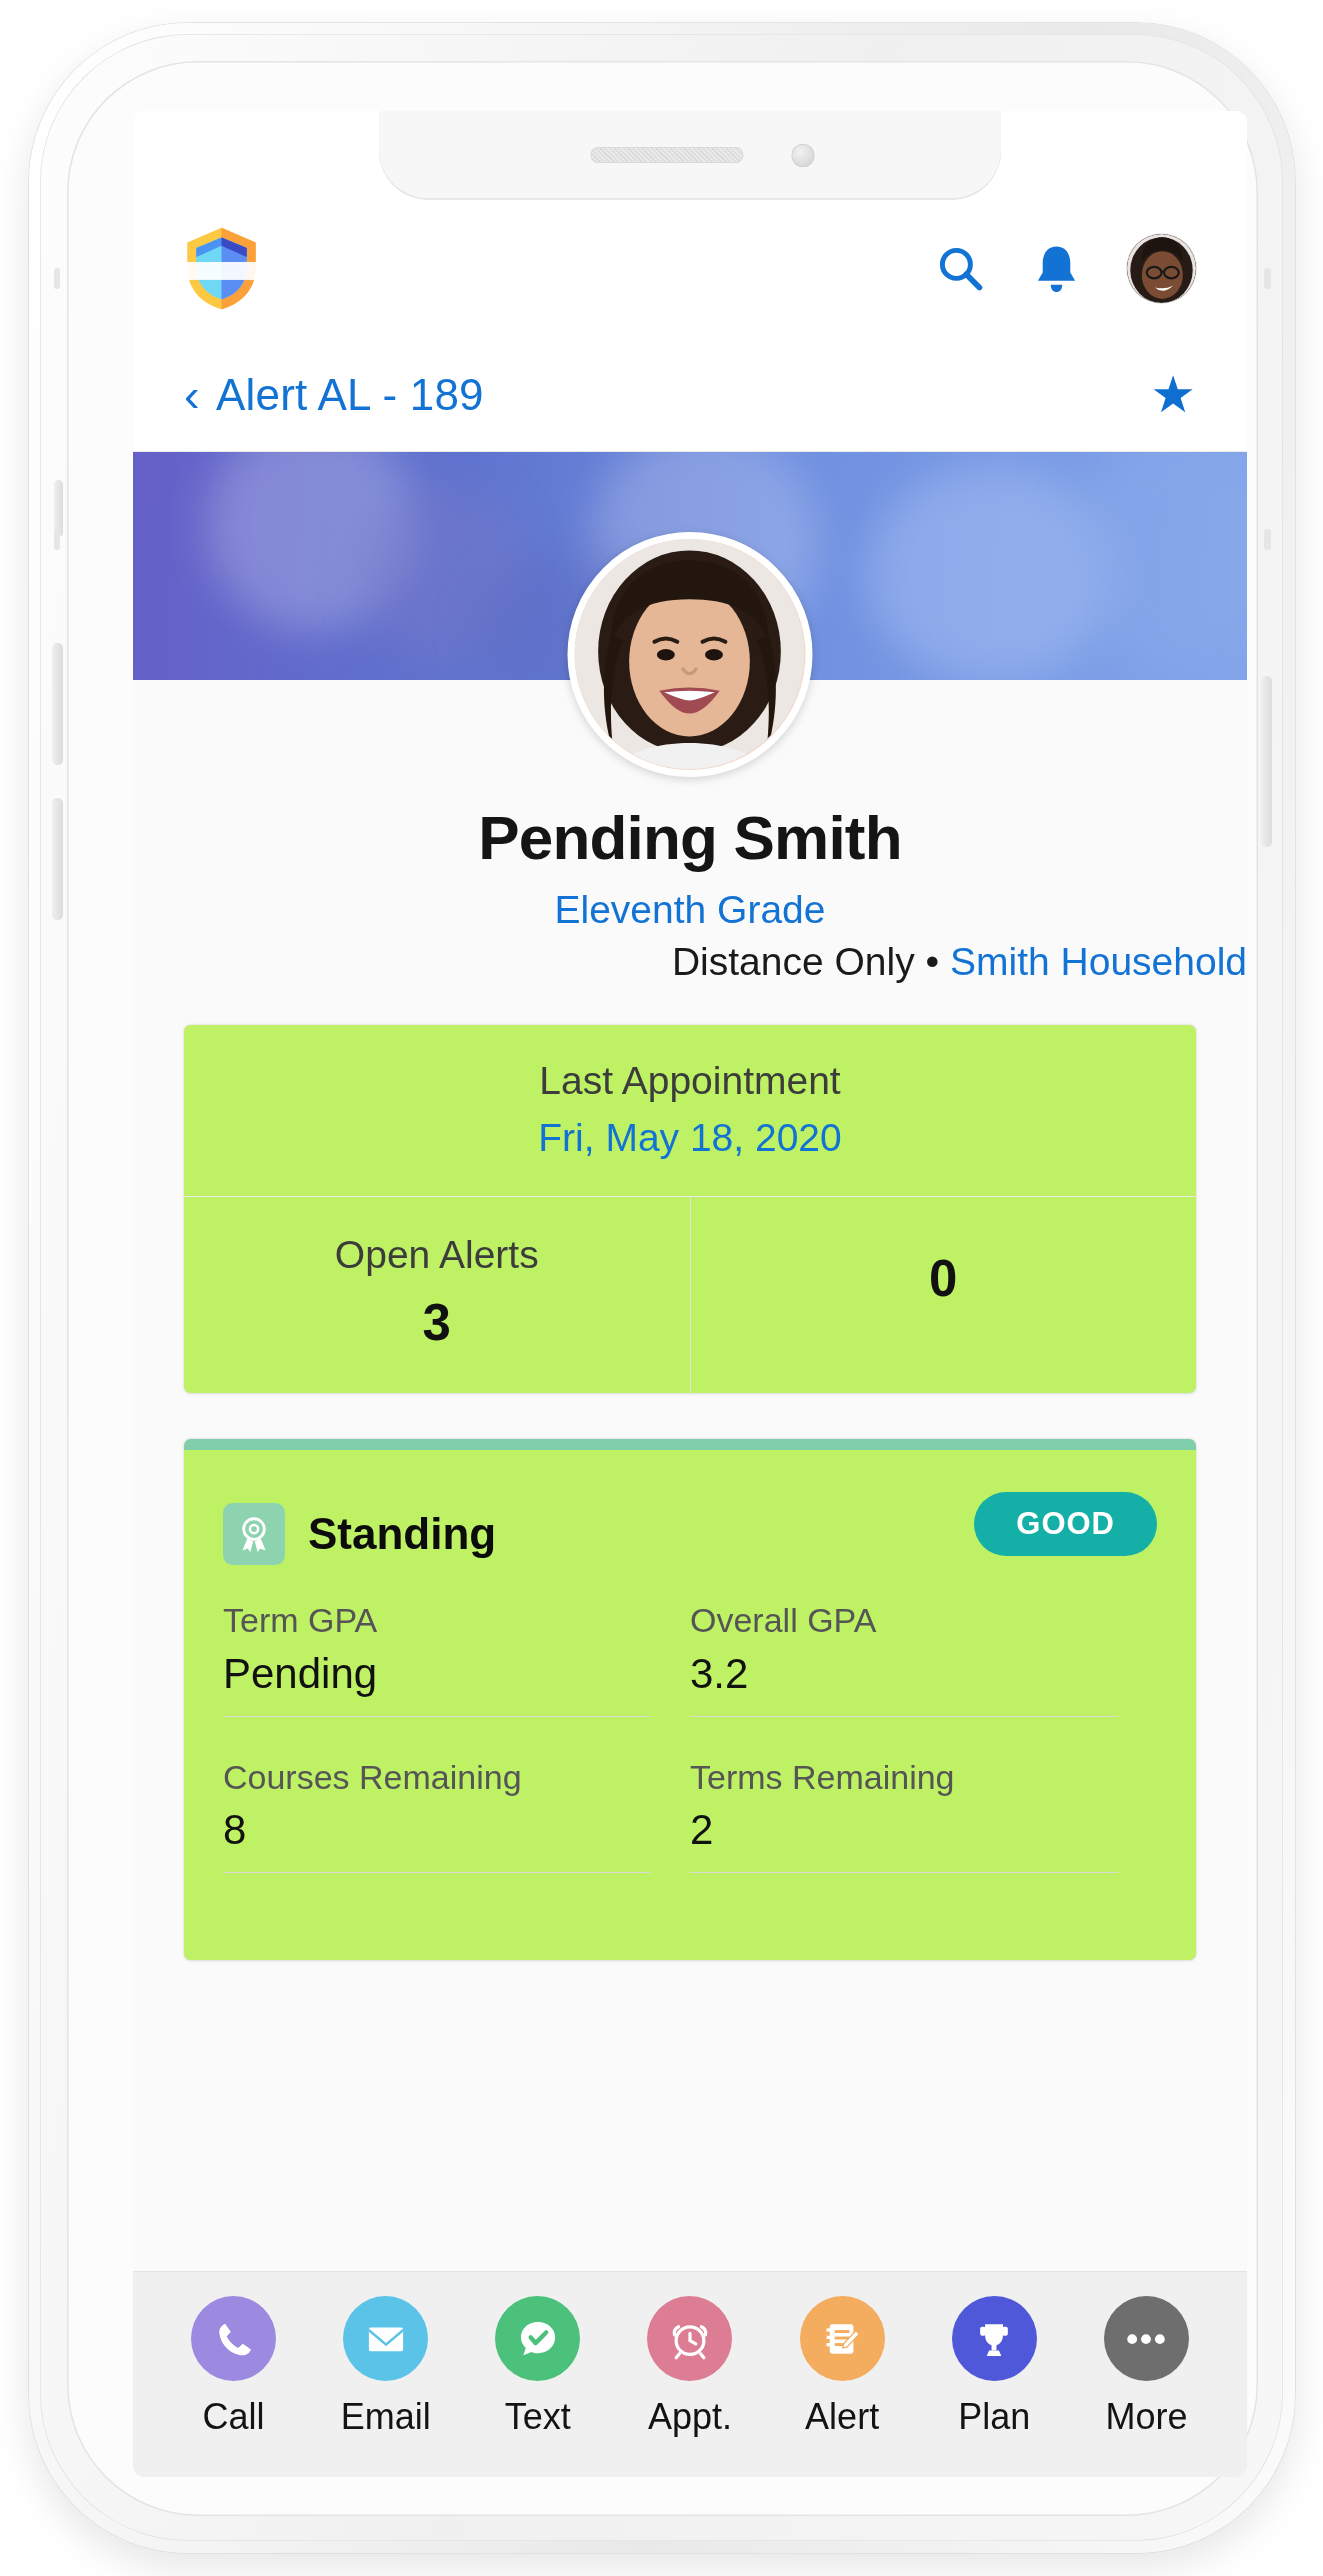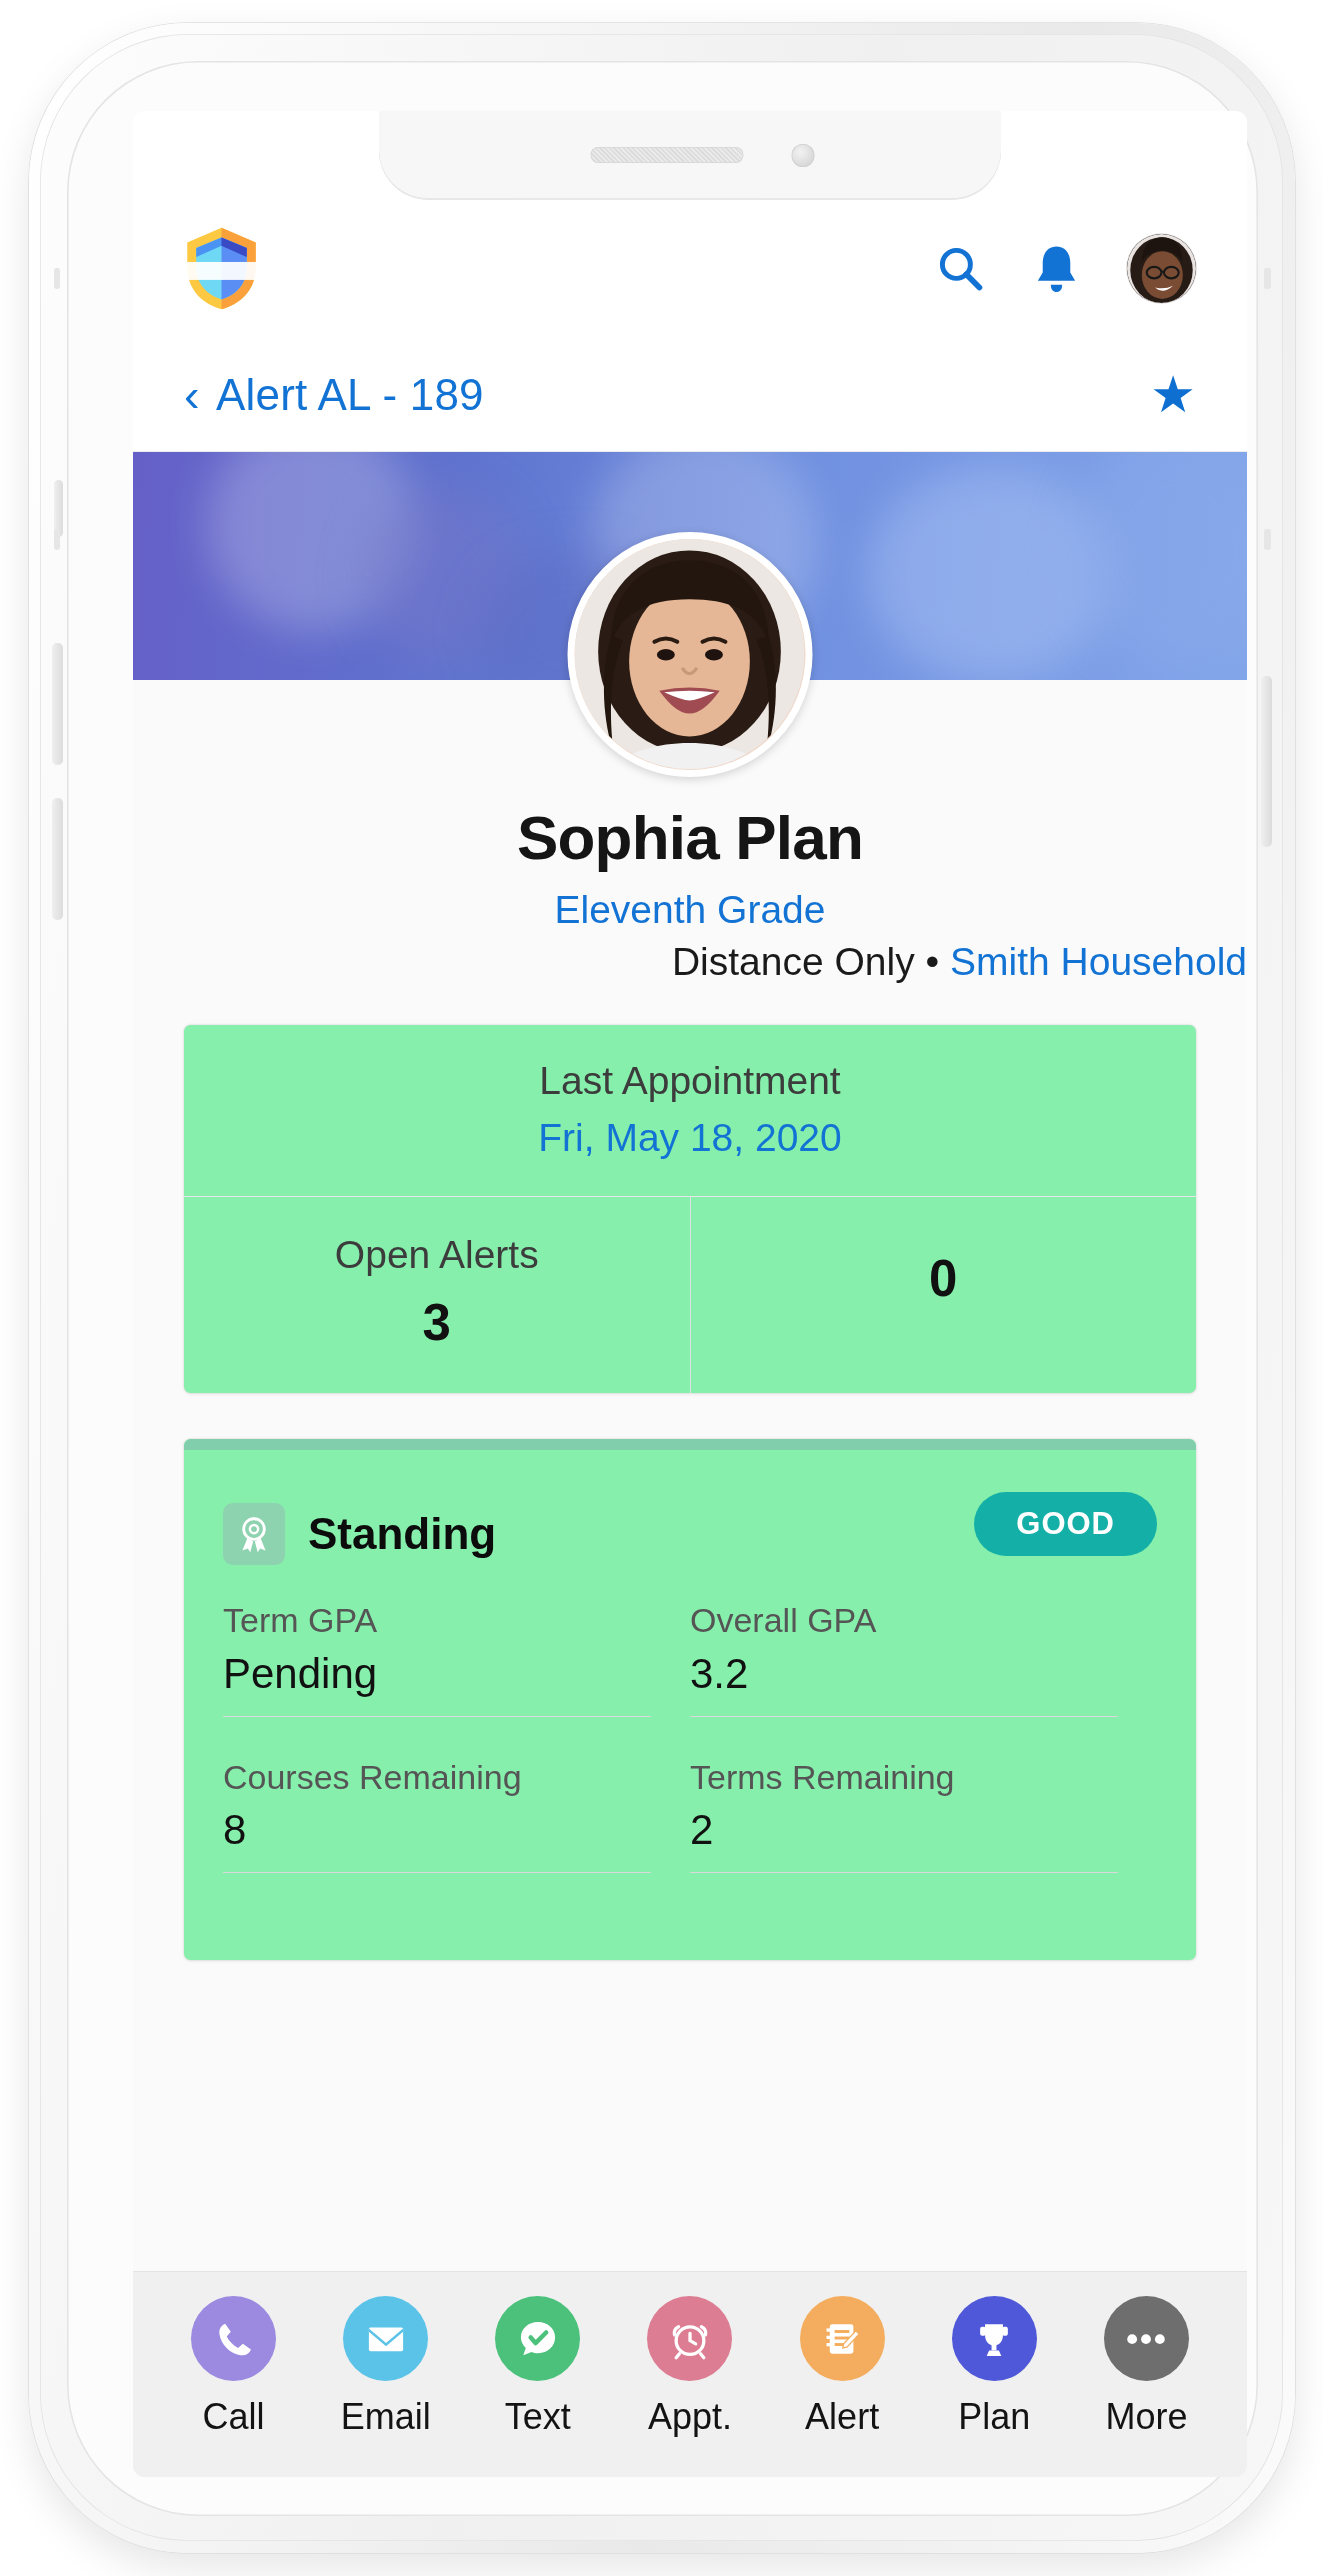--- a/index.html
+++ b/index.html
@@ -135,21 +135,21 @@
   .name {
     margin-top: 122px; text-align: center;
     font-size: 62px; font-weight: 700; color: #151515; letter-spacing: -0.8px;
   }
   .grade { text-align: center; margin-top: 14.7px; font-size: 39px; color: #1273d4; cursor: pointer; }
   .subline { text-align: right; margin-top: 8px; font-size: 39px; color: #1a1a1a; }
   .subline .lnk { color: #1273d4; cursor: pointer; }
 
   
   .card {
-    background: #86efac; border-radius: 6.5px;
+    background: #bef264; border-radius: 6.5px;
     box-shadow: 0 0.8px 3.3px rgba(0,0,0,.10), 0 0 0 0.8px rgba(0,0,0,.035);
   }
   .stats-card { margin: 41px 51px 0 51px; }
   .stats-top { padding: 34px 0 36px; text-align: center; border-bottom: 0.8px solid #e8e8e8; }
   .stats-top .lbl { font-size: 39px; color: #3c3c3c; }
   .stats-top .val { font-size: 39px; color: #1273d4; margin-top: 13px; cursor: pointer; }
   .stats-bottom { display: flex; }
   .stat { flex: 1; padding: 36px 0 41px; text-align: center; }
   .stat + .stat { border-left: 0.8px solid #e0e0e0; }
   .stat .lbl { font-size: 39px; color: #3c3c3c; }
@@ -309,21 +309,21 @@
               <ellipse cx="171" cy="142" rx="11" ry="7" fill="#1f1310"></ellipse>
               <path d="M98 126 Q112 118 126 126" stroke="#2a1b12" stroke-width="5" fill="none" stroke-linecap="round"></path>
               <path d="M157 126 Q171 118 185 126" stroke="#2a1b12" stroke-width="5" fill="none" stroke-linecap="round"></path>
               <path d="M132 158 Q141 172 150 158" stroke="#c99878" stroke-width="4" fill="none"></path>
               <path d="M104 186 Q141 178 178 186 Q158 214 141 214 Q124 214 104 186 Z" fill="#a04a52"></path>
               <path d="M110 188 Q141 184 172 188 Q150 198 141 198 Q132 198 110 188 Z" fill="#ffffff"></path>
             </g>
           </svg>
         </div>
 
-        <div class="name">Sophia Plan</div>
+        <div class="name">Pending Smith</div>
         <div class="grade">Eleventh Grade</div>
         <div class="subline">
           <span>Distance Only</span>
           <span>•</span>
           <span class="lnk">Smith Household</span>
         </div>
 
         <div class="card stats-card">
           <div class="stats-top">
             <div class="lbl">Last Appointment</div>

